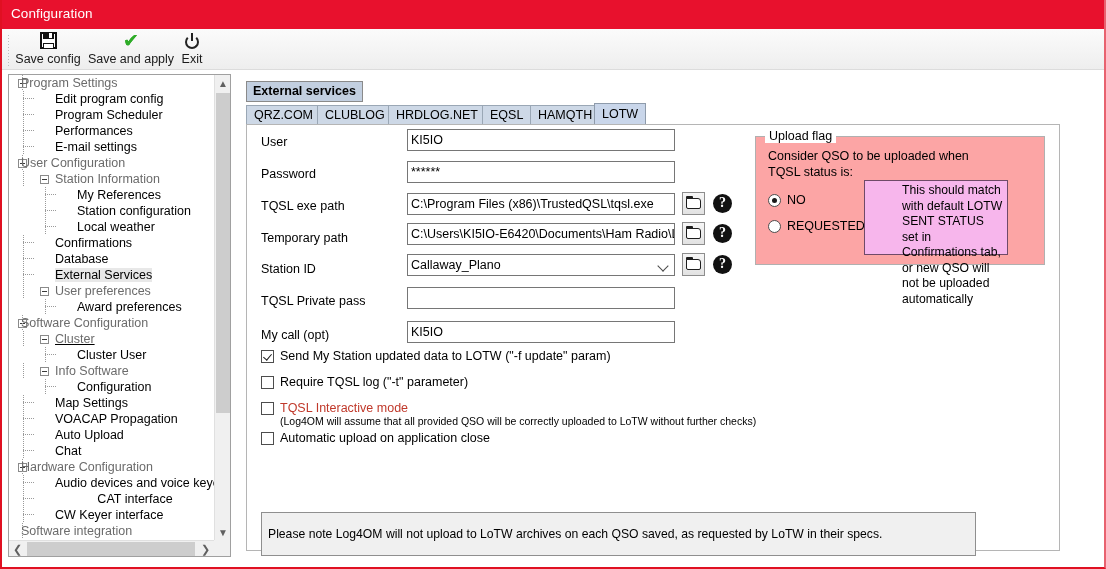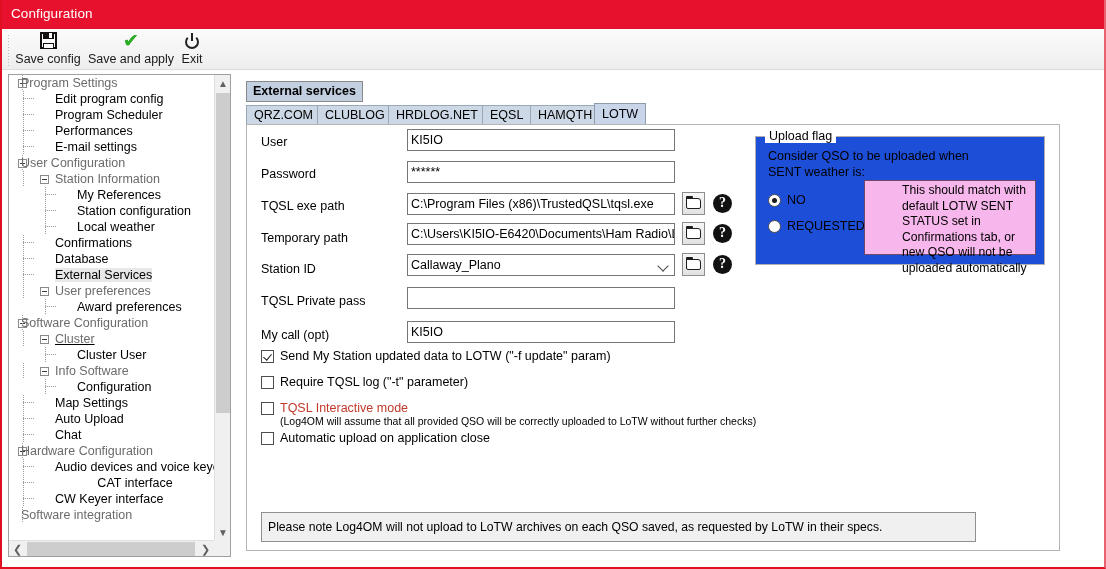--- a/index.html
+++ b/index.html
@@ -289,21 +289,21 @@
   .cbrow .cbl { margin-left: 19px; }
   .cbrow .cbl.red { color: #c0392b; }
   .cbsub {
     position:absolute; font-size: 10.5px; color:#000; white-space: nowrap;
   }
 
   
   .groupbox {
     position: absolute;
     border: 1px solid #b0b0b0;
-    background: #1d4ed8;
+    background: #fca5a5;
   }
   .groupbox > .gtitle {
     position: absolute; left: 9px; top: -8px;
     background: #ffffff; padding: 0 4px;
     font-size: 12.5px; color: #000;
   }
   .gtext { position:absolute; font-size:12.5px; color:#000; white-space: nowrap; line-height: 15px;}
   .radio { position:absolute; font-size:12.5px; color:#000; white-space:nowrap;}
   .rdot {
     position:absolute; left:0; top:1px; width:13px; height:13px;
@@ -320,21 +320,21 @@
     border: 1px solid #6f4a68;
     font-size: 12.2px; color: #000;
     padding: 2px 4px;
     line-height: 15.5px;
   }
   .notebar {
     position: absolute;
     background: #f0f0f0;
     border: 1px solid #8f8f8f;
     font-size: 12.2px; color: #000;
-    padding: 7px 6px;
+    padding: 14px 6px;
     white-space: nowrap;
   }
 </style>
 </head>
 <body>
 
 <div id="app">
 
   <div class="titlebar">
     <span class="caption">Configuration</span>
@@ -381,20 +381,21 @@
         <div class="tnode d1" style="top: 0px;"><span class="dots" style="left: 14px; width: 12px;"></span><span class="vline" style="left: 14px; top: 0px; height: 16px;"></span><span class="txt">Database</span></div>
         <div class="tnode d1 sel" style="top: 0px;"><span class="dots" style="left: 14px; width: 12px;"></span><span class="vline" style="left: 14px; top: 0px; height: 16px;"></span><span class="txt">External Services</span></div>
         <div class="tnode d1 grey" style="top: 0px;"><span class="box"></span><span class="vline" style="left: 14px; top: 0px; height: 16px;"></span><span class="txt">User preferences</span></div>
         <div class="tnode d2" style="top: 0px;"><span class="dots" style="left: 36px; width: 12px;"></span><span class="vline" style="left: 36px; top: 0px; height: 16px;"></span><span class="txt">Award preferences</span></div>
         <div class="tnode d0 grey" style="top: 0px;"><span class="box"></span><span class="vline" style="left: 13px; top: 0px; height: 16px;"></span><span class="txt">Software Configuration</span></div>
         <div class="tnode d1 grey" style="top: 0px; text-decoration: underline;"><span class="box"></span><span class="vline" style="left: 14px; top: 0px; height: 16px;"></span><span class="txt">Cluster</span></div>
         <div class="tnode d2" style="top: 0px;"><span class="dots" style="left: 36px; width: 12px;"></span><span class="vline" style="left: 36px; top: 0px; height: 16px;"></span><span class="txt">Cluster User</span></div>
         <div class="tnode d1 grey" style="top: 0px;"><span class="box"></span><span class="vline" style="left: 14px; top: 0px; height: 16px;"></span><span class="txt">Info Software</span></div>
         <div class="tnode d2" style="top: 0px;"><span class="dots" style="left: 36px; width: 12px;"></span><span class="vline" style="left: 36px; top: 0px; height: 16px;"></span><span class="txt">Configuration</span></div>
         <div class="tnode d1" style="top: 0px;"><span class="dots" style="left: 14px; width: 12px;"></span><span class="vline" style="left: 14px; top: 0px; height: 16px;"></span><span class="txt">Map Settings</span></div>
+        <div class="tnode d1" style="top: 0px;"><span class="dots" style="left: 14px; width: 12px;"></span><span class="vline" style="left: 14px; top: 0px; height: 16px;"></span><span class="txt">VOACAP Propagation</span></div>
         <div class="tnode d1" style="top: 0px;"><span class="dots" style="left: 14px; width: 12px;"></span><span class="vline" style="left: 14px; top: 0px; height: 16px;"></span><span class="txt">Auto Upload</span></div>
         <div class="tnode d1" style="top: 0px;"><span class="dots" style="left: 14px; width: 12px;"></span><span class="vline" style="left: 14px; top: 0px; height: 16px;"></span><span class="txt">Chat</span></div>
         <div class="tnode d0 grey" style="top: 0px;"><span class="box"></span><span class="vline" style="left: 13px; top: 0px; height: 16px;"></span><span class="txt">Hardware Configuration</span></div>
         <div class="tnode d1" style="top: 0px;"><span class="dots" style="left: 14px; width: 12px;"></span><span class="vline" style="left: 14px; top: 0px; height: 16px;"></span><span class="txt">Audio devices and voice keyer</span></div>
         <div class="tnode d1" style="top: 0px; text-align: center;"><span class="dots" style="left: 14px; width: 12px;"></span><span class="vline" style="left: 14px; top: 0px; height: 16px;"></span><span class="txt">CAT interface</span></div>
         <div class="tnode d1" style="top: 0px;"><span class="dots" style="left: 14px; width: 12px;"></span><span class="vline" style="left: 14px; top: 0px; height: 16px;"></span><span class="txt">CW Keyer interface</span></div>
         <div class="tnode d0 grey" style="top: 0px;"><span class="vline" style="left: 13px; top: 0px; height: 16px;"></span><span class="txt">Software integration</span></div>
       </div>
 
     <div class="scrollv">
@@ -479,31 +480,31 @@
       <div class="cbsub" style="left:33px; top:290px;">(Log4OM will assume that all provided QSO will be correctly uploaded to LoTW without further checks)</div>
 
       <div class="cbrow" style="left:14px; top:306px;">
         <span class="cbox"></span>
         <span class="cbl">Automatic upload on application close</span>
       </div>
 
       <div class="groupbox" style="left:508px; top:11px; width:290px; height:129px;">
         <span class="gtitle">Upload flag</span>
         <div class="gtext" style="left:12px; top:12px;">Consider QSO to be uploaded when</div>
-        <div class="gtext" style="left:12px; top:28px;">SENT weather is:</div>
+        <div class="gtext" style="left:12px; top:28px;">TQSL status is:</div>
 
         <div class="radio" style="left:12px; top:56px;">
           <span class="rdot on"></span>
           <span class="rl">NO</span>
         </div>
         <div class="radio" style="left:12px; top:82px;">
           <span class="rdot"></span>
           <span class="rl">REQUESTED</span>
         </div>
 
-        <div class="pinknote" style="left:108px; top:43px; width:172px; height:75px;padding-left:37px;">This should match with default LOTW SENT STATUS set in Confirmations tab, or new QSO will not be uploaded automatically</div>
+        <div class="pinknote" style="left:108px; top:43px; width:144px; height:75px;padding-left:37px;">This should match with default LOTW SENT STATUS set in Confirmations tab, or new QSO will not be uploaded automatically</div>
       </div>
 
       <div class="notebar" style="left:14px; top:387px; width:715px;">Please note Log4OM will not upload to LoTW archives on each QSO saved, as requested by LoTW in their specs.</div>
 
     </div>
   </div>
 </div>
 
 </body></html>

